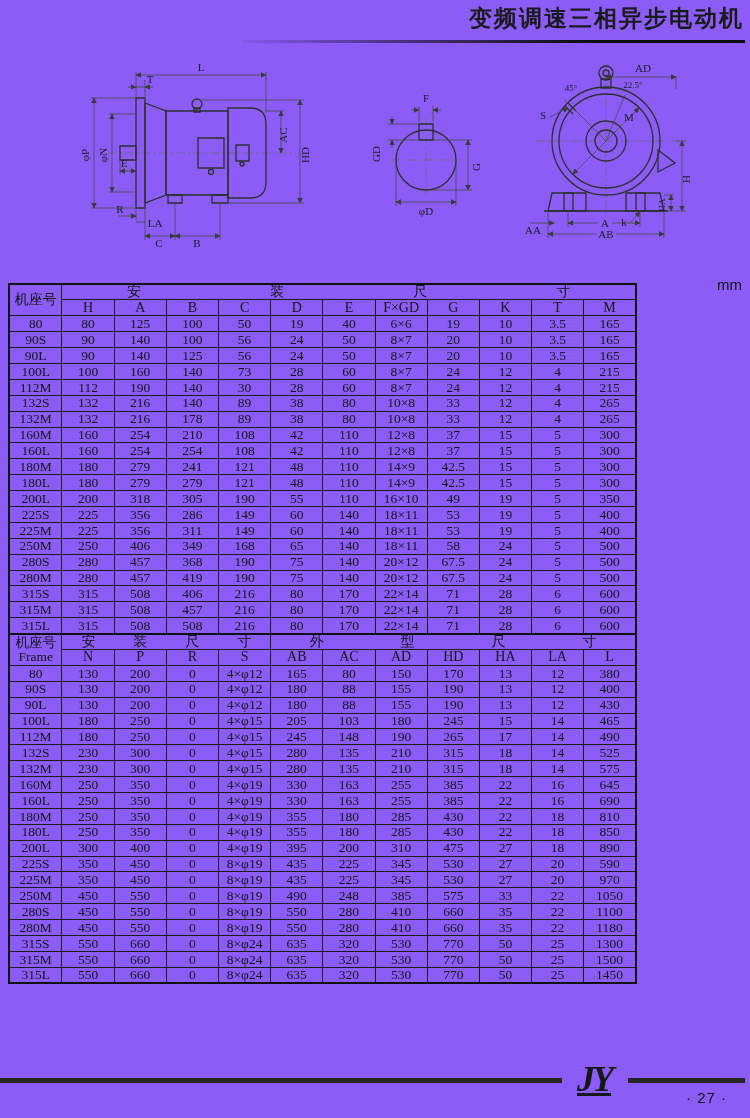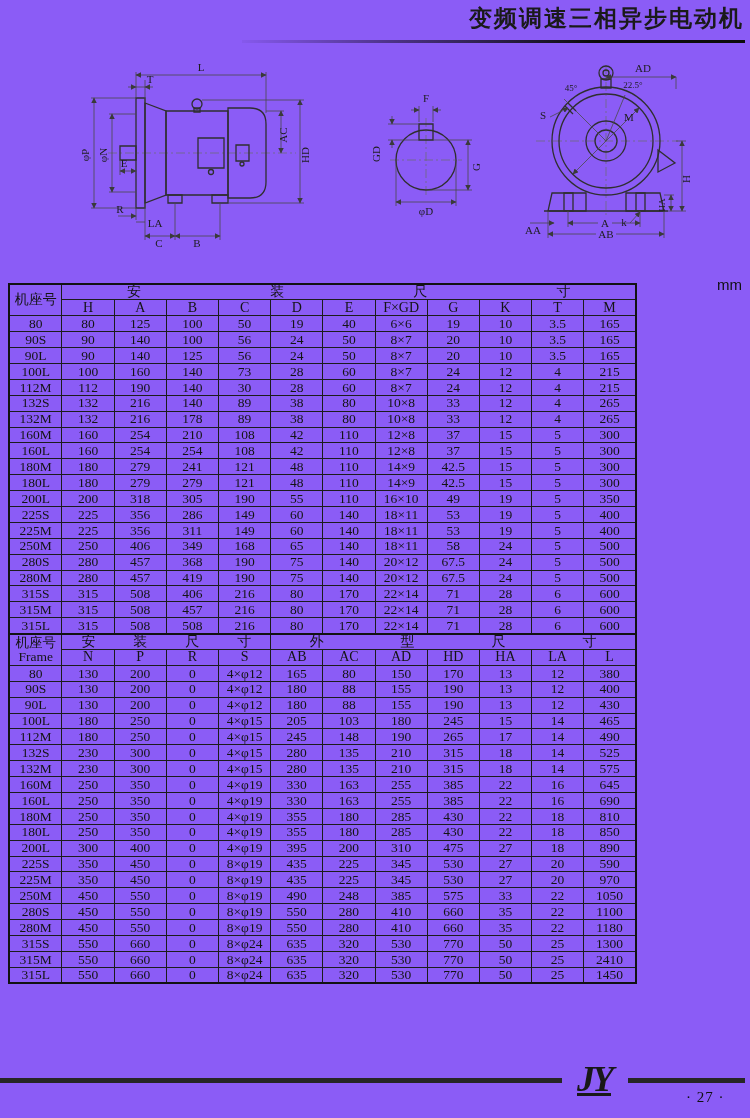--- a/index.html
+++ b/index.html
@@ -40,21 +40,21 @@
   th.frame-th { font-size:13.5px; }
   th.frame-th .cnline { font-size:13.5px; }
   th.frame-th .enline { font-size:13.5px; }
   .spread-inner { display:flex; justify-content:space-around; width:100%; }
 
   .rule-left  { position:absolute; left:0;    top:1078px; width:562px; height:5px; background:#262626; }
   .rule-right { position:absolute; left:628px; top:1078px; width:117px; height:5px; background:#262626; }
   .jy-logo { position:absolute; left:564px; top:1058px; width:60px; text-align:center;
            font-family:"Liberation Serif", serif; font-weight:900; font-style:italic;
            font-size:36px; letter-spacing:-3px; color:#181818;text-decoration:underline; }
-  .page-number { position:absolute; left:686px; top:1089px; font-family:Liberation Serif, serif;
+  .page-number { position:absolute; left:686px; top:1089px; font-family:Liberation Sans, sans-serif;
            font-size:15px; color:#101010; letter-spacing:1px; }
 </style>
 </head>
 <body>
 
 <div class="page">
 
   <div class="title">变频调速三相异步电动机</div>
   <div class="title-rule"></div>
 
@@ -828,21 +828,21 @@
             <td>550</td>
             <td>660</td>
             <td>0</td>
             <td>8×φ24</td>
             <td>635</td>
             <td>320</td>
             <td>530</td>
             <td>770</td>
             <td>50</td>
             <td>25</td>
-            <td>2410</td>
+            <td>1500</td>
           </tr>
           <tr>
             <td>315L</td>
             <td>550</td>
             <td>660</td>
             <td>0</td>
             <td>8×φ24</td>
             <td>635</td>
             <td>320</td>
             <td>530</td>

